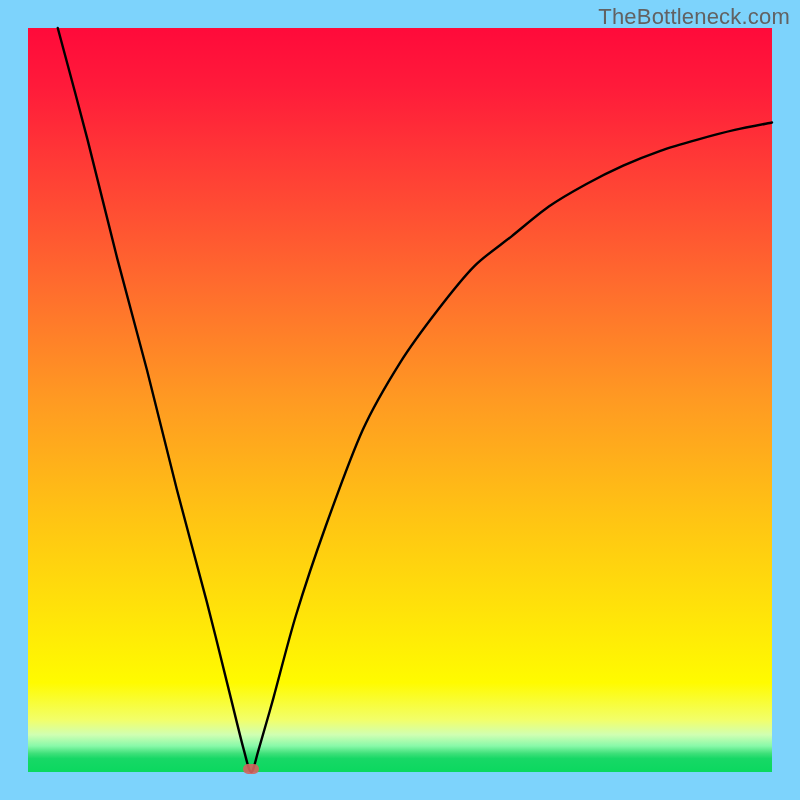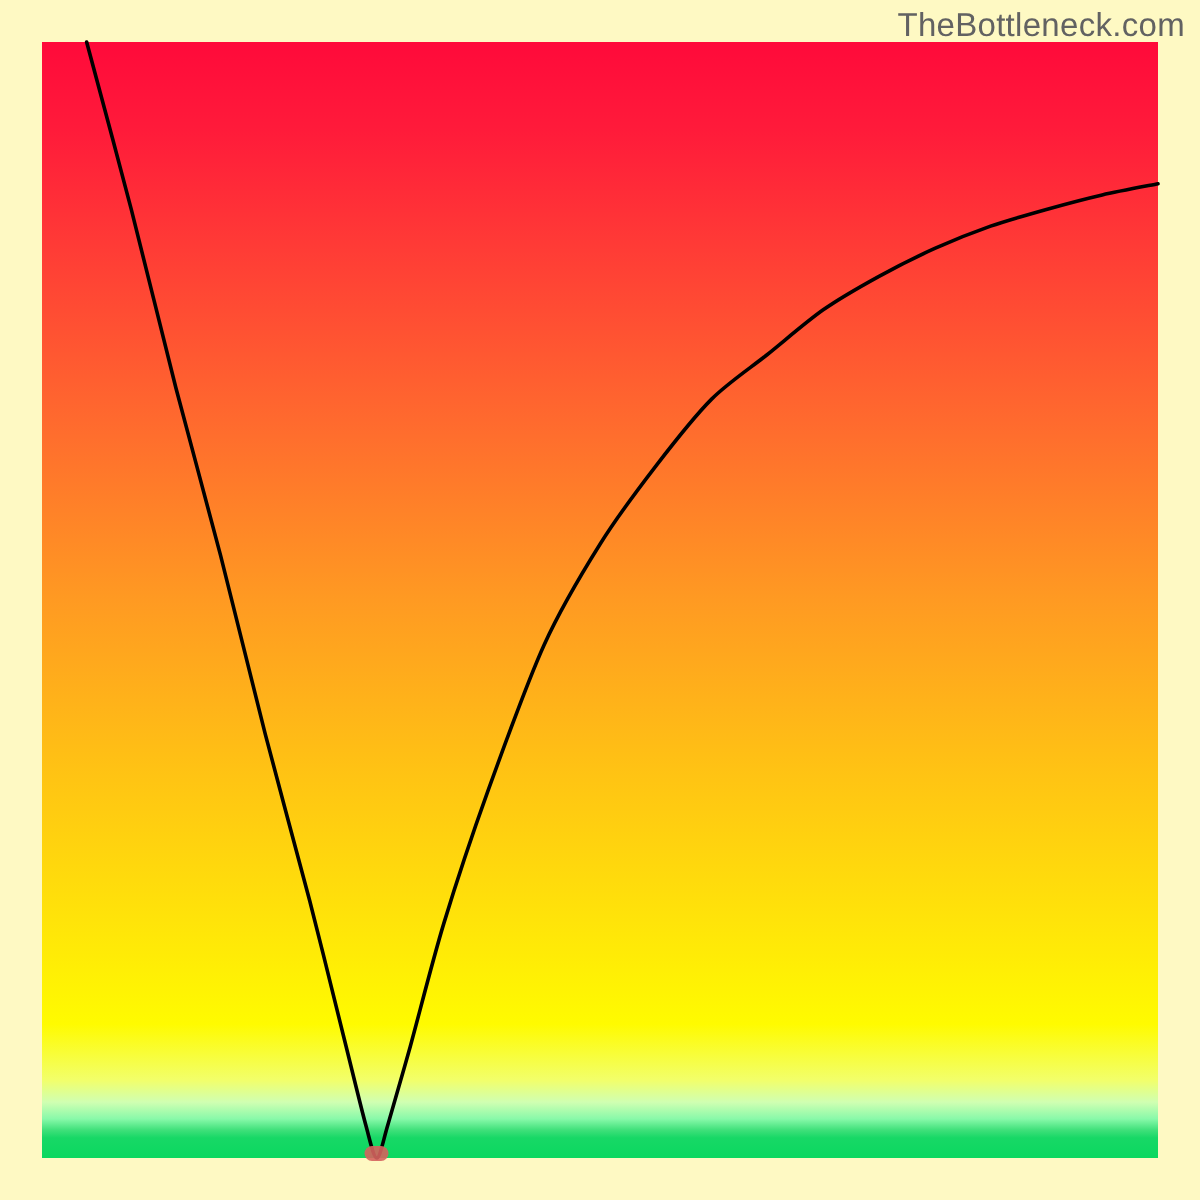--- a/index.html
+++ b/index.html
@@ -8,21 +8,21 @@
     width: 800px;
     height: 800px;
     overflow: hidden;
     background: #000;
     font-family: Arial, Helvetica, sans-serif;
   }
   .frame {
     position: relative;
     width: 800px;
     height: 800px;
-    background: #fef9c3;
+    background: #7dd3fc;
   }
   .plot-area {
     position: absolute;
     left: 28px;
     top: 28px;
     width: 744px;
     height: 744px;
     
     background: linear-gradient(
       to bottom,

